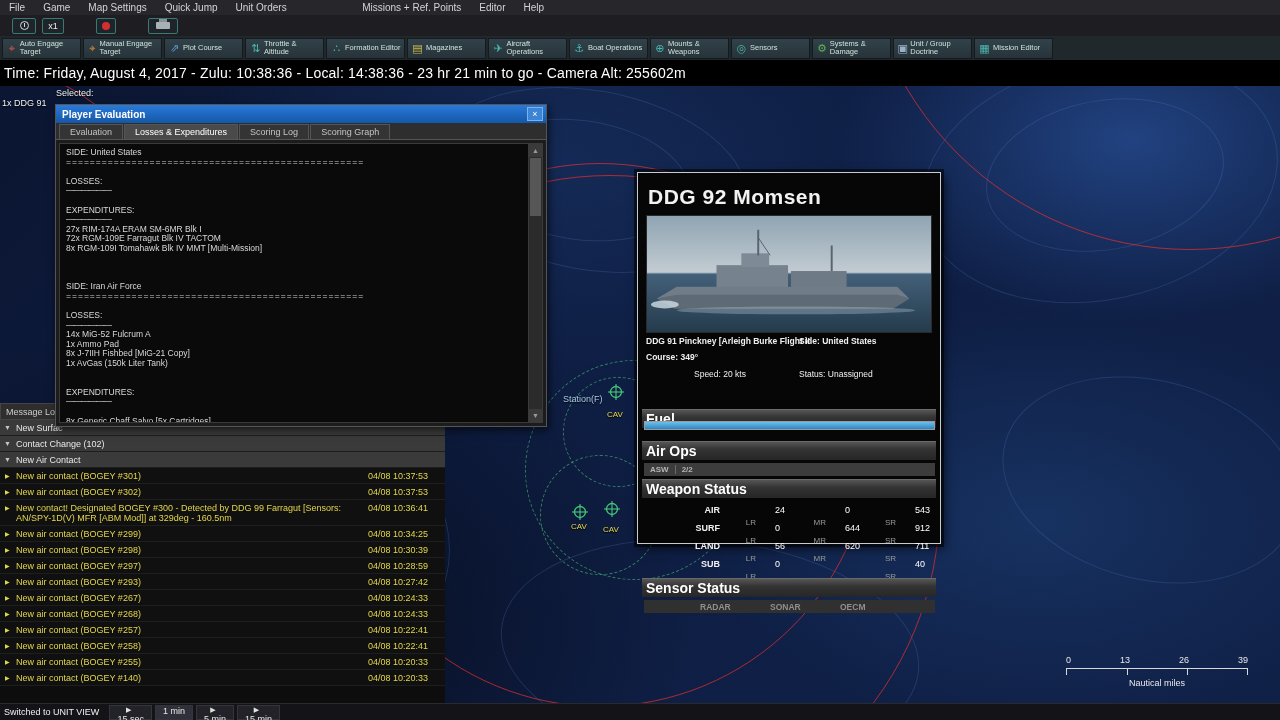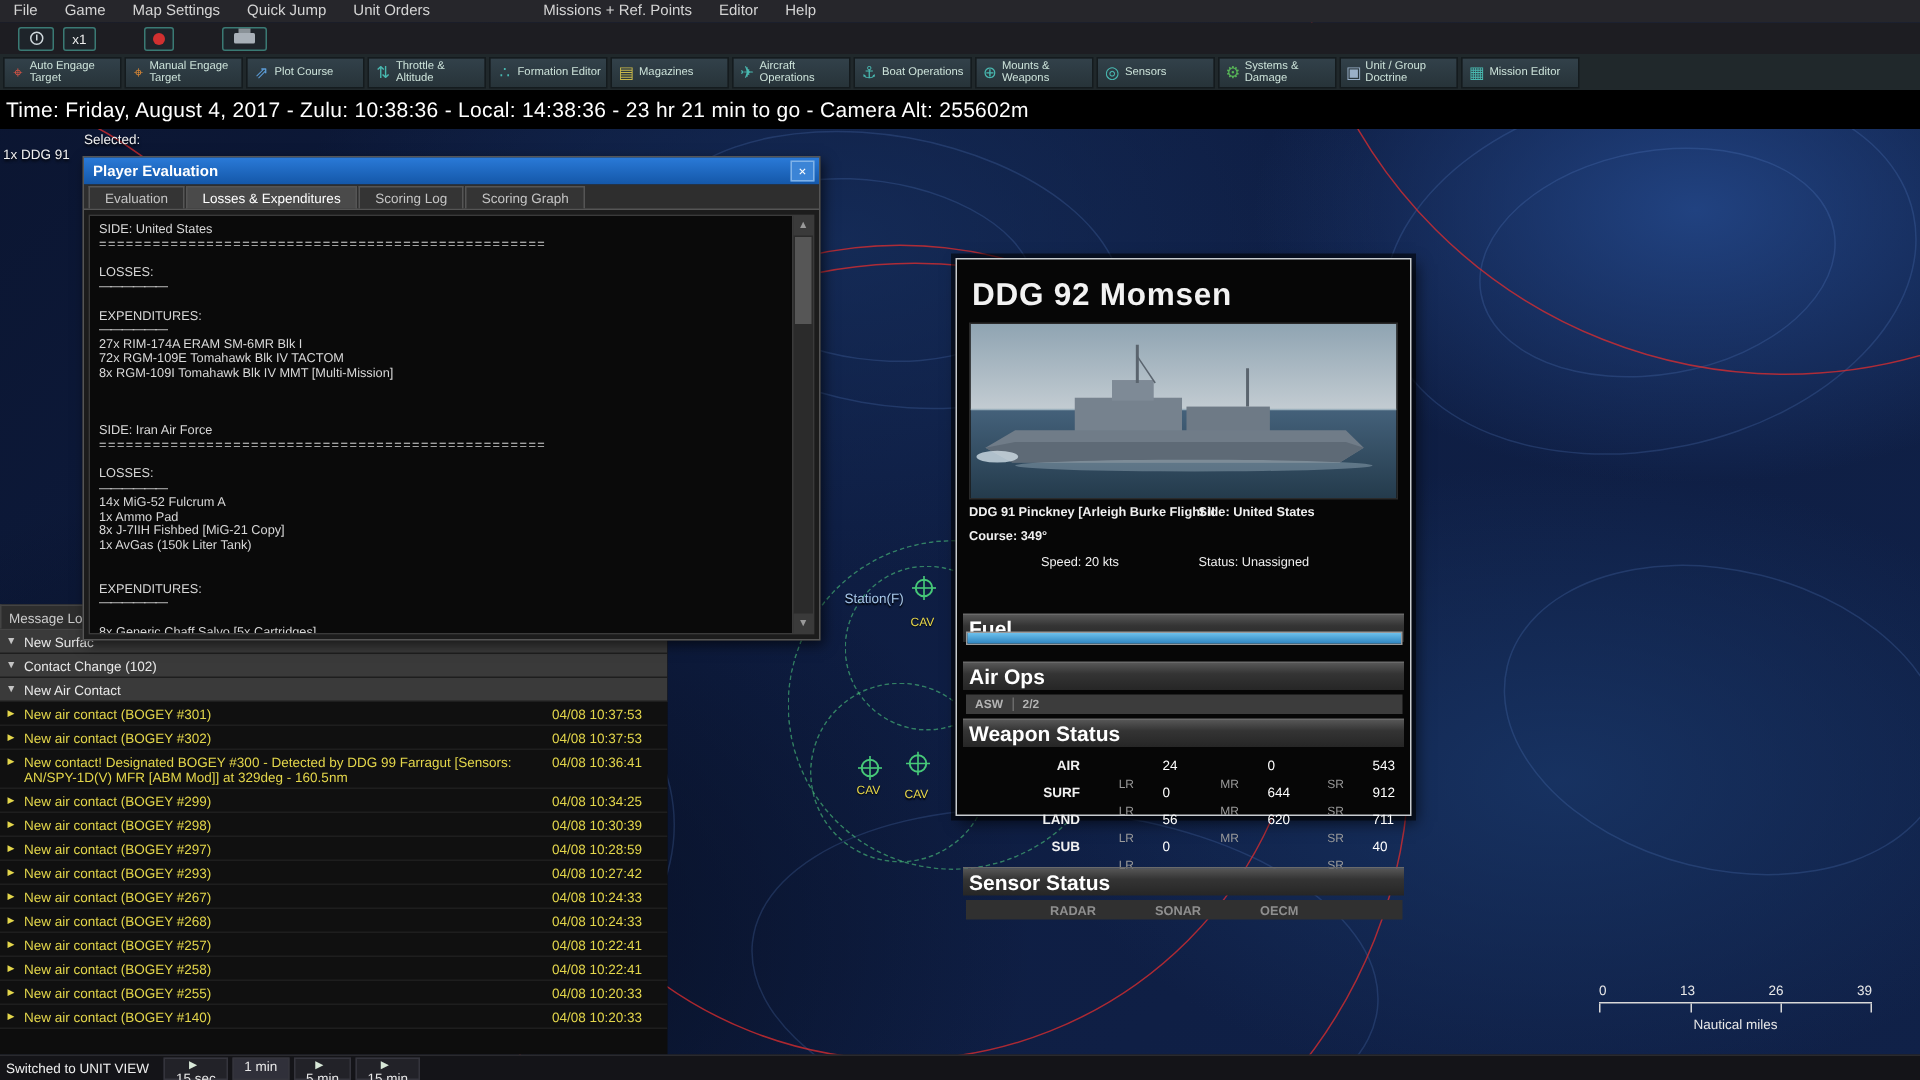--- a/index.html
+++ b/index.html
@@ -464,21 +464,21 @@
           <div class="eline ul">——————</div>
 
           <div class="eline"></div>
 
           <div class="eline">EXPENDITURES:</div>
 
           <div class="eline ul">——————</div>
 
           <div class="eline">27x RIM-174A ERAM SM-6MR Blk I</div>
 
-          <div class="eline">72x RGM-109E Tomahawk Blk IV TACTOM</div>
+          <div class="eline">72x RGM-109E Farragut Blk IV TACTOM</div>
 
           <div class="eline">8x RGM-109I Tomahawk Blk IV MMT [Multi-Mission]</div>
 
           <div class="eline"></div>
 
           <div class="eline"></div>
 
           <div class="eline"></div>
 
           <div class="eline">SIDE: Iran Air Force</div>

